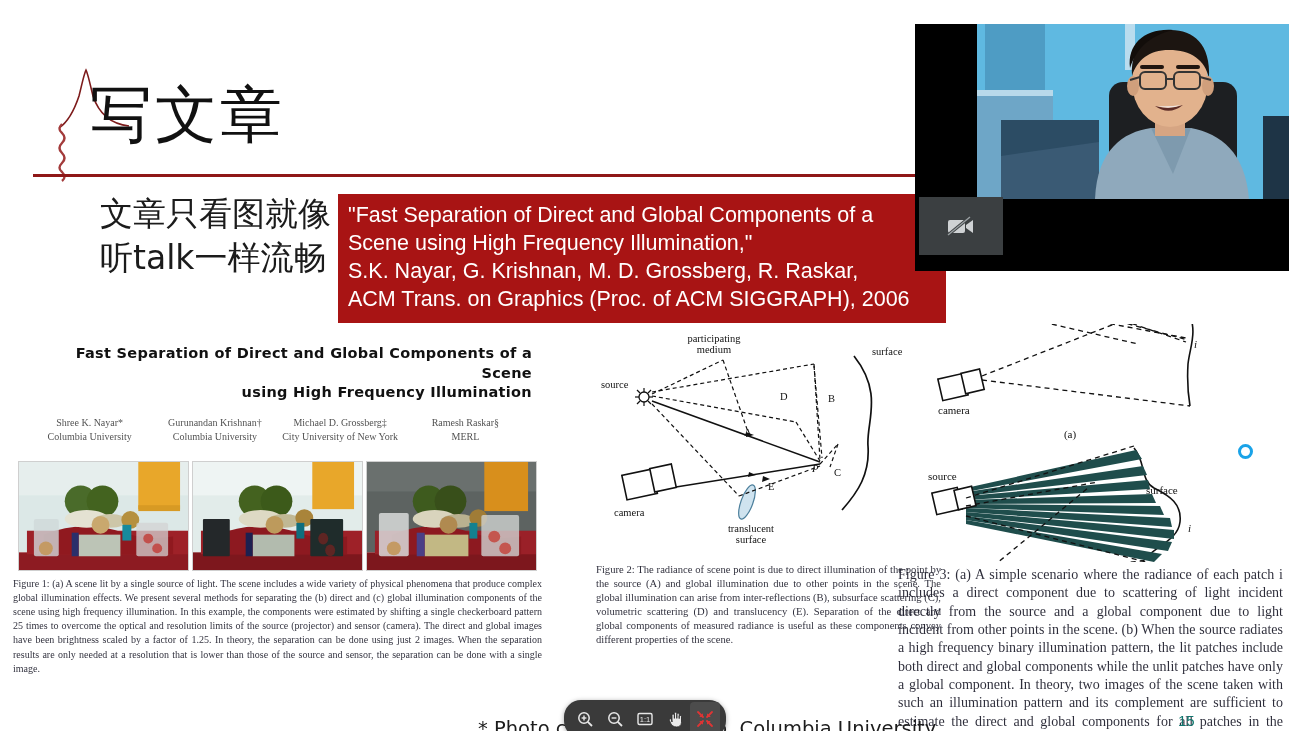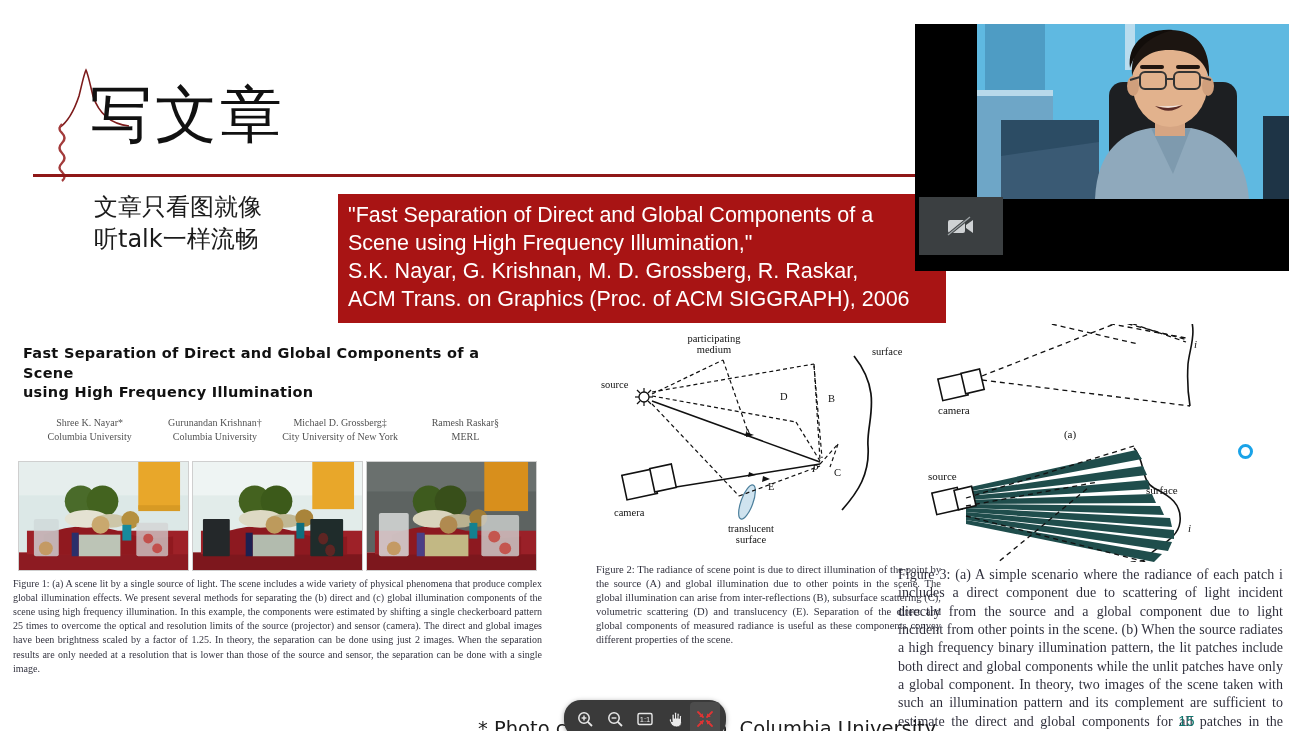--- a/index.html
+++ b/index.html
@@ -35,22 +35,22 @@
     white-space: nowrap;
   }
   .title-rule {
     position: absolute;
     left: 33px; top: 150px;
     width: 1256px; height: 3px;
     background: #8f1717;
   }
   .subtitle-cn {
     position: absolute;
-    left: 94px; top: 168px;
-    font-size: 24px;
+    left: 100px; top: 168px;
+    font-size: 33px;
     color: #1b1b1b;
     line-height: 1.33;
     font-family: "DejaVu Sans", "Liberation Sans", sans-serif;
     white-space: pre-line;
   }
   .citation-box {
     position: absolute;
     left: 338px; top: 170px;
     width: 608px;
     padding: 7px 10px 9px 10px;
@@ -71,21 +71,21 @@
   }
   .paper-col {
     position: absolute;
     top: 0;
   }
   .col-left  { left: 5px;   width: 545px; }
   .col-mid   { left: 596px; width: 345px; }
   .col-right { left: 898px; width: 385px; }
 
   .paper-title {
-    text-align: left;
+    text-align: right;
     font-family: "DejaVu Sans", "Liberation Sans", sans-serif;
     font-size: 14.5px;
     font-weight: bold;
     color: #111;
     line-height: 1.35;
     letter-spacing: .3px;
     margin: 20px 18px 0 18px;
     white-space: pre-line;
   }
   .authors {

